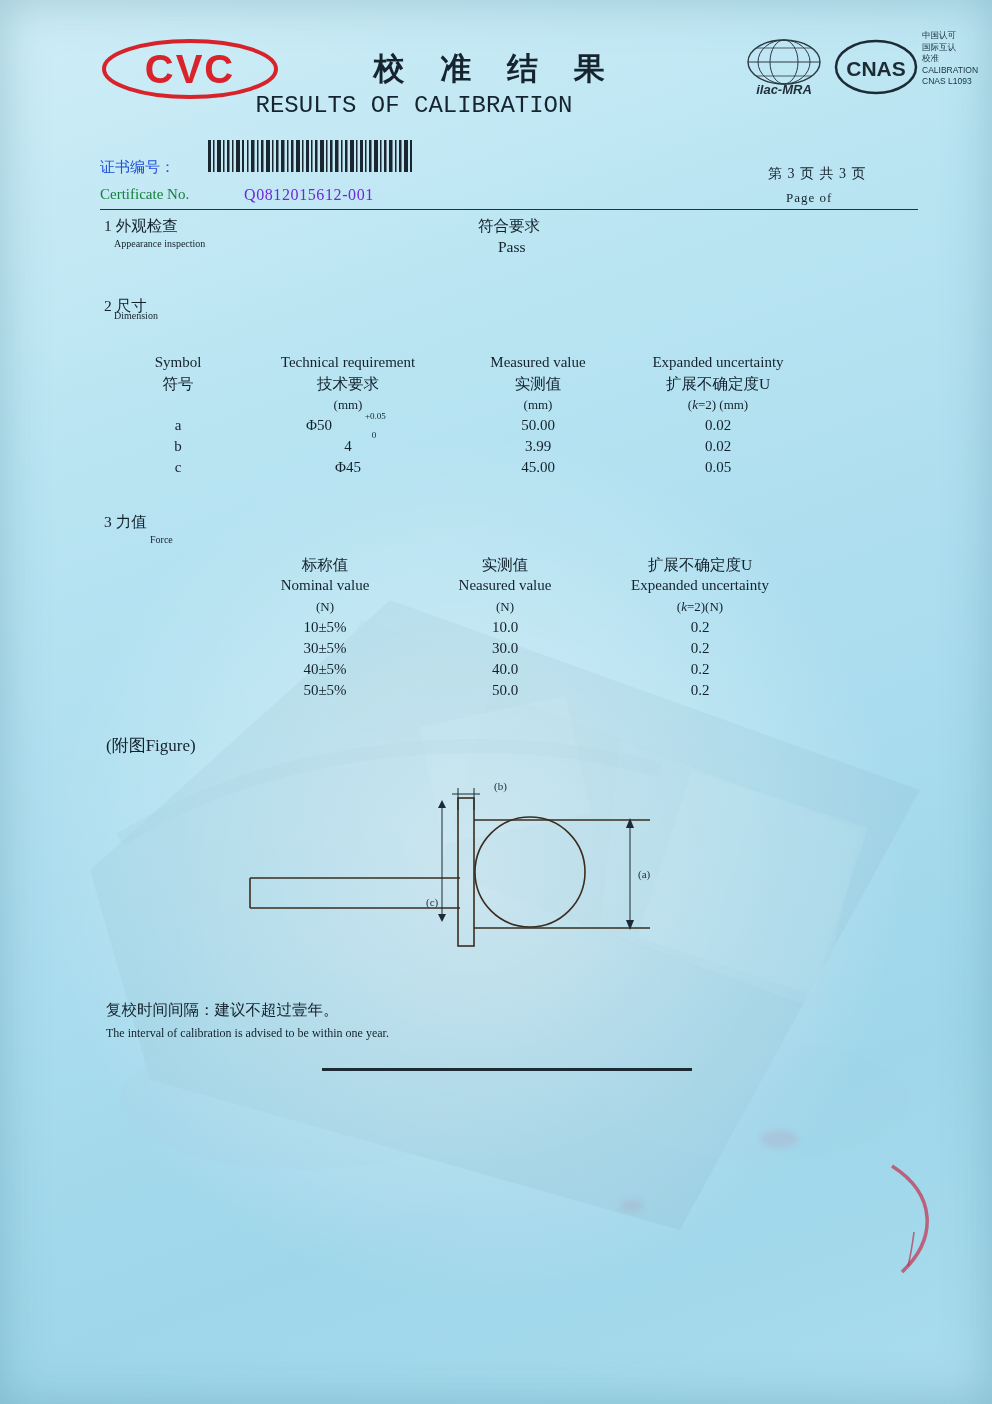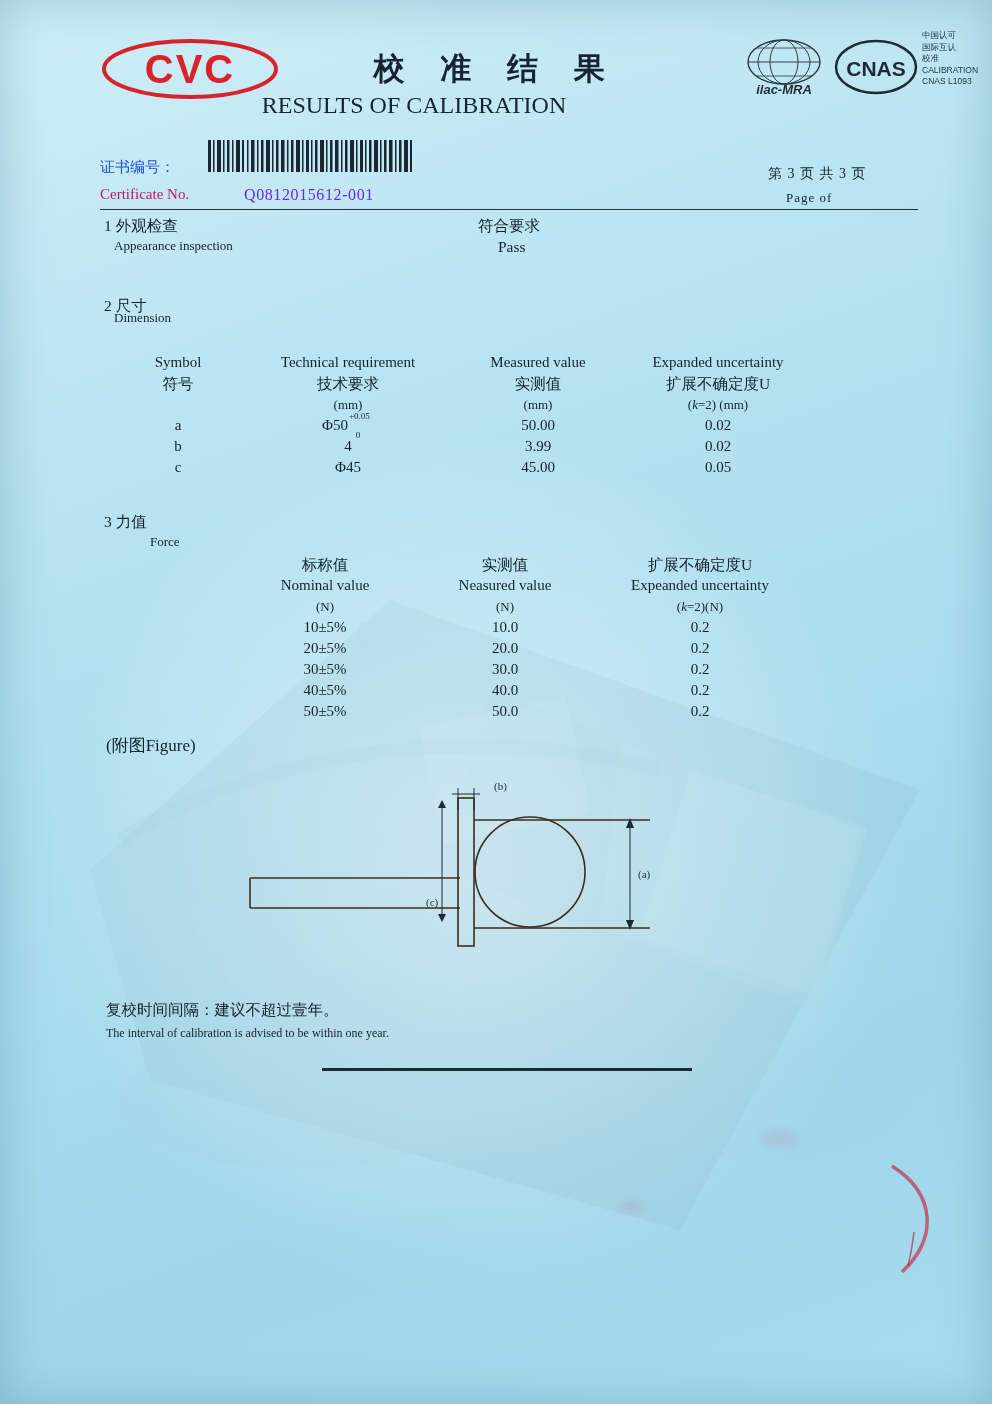--- a/index.html
+++ b/index.html
@@ -58,45 +58,45 @@
     font-size: 31px;
     font-weight: bold;
     letter-spacing: 14px;
     color: #15242e;
   }
   .title-en {
     left: 0; top: 92px; width: 828px;
     text-align: center;
     font-size: 24px;
     color: #15242e;
-    font-family: Liberation Serif, serif;
+    font-family: Liberation Mono, monospace;
   }
   #ilac-logo { left: 738px; top: 34px; width: 92px; height: 66px; }
   #cnas-logo { left: 834px; top: 34px; width: 84px; height: 66px; }
   #cnas-text {
     left: 922px; top: 30px; width: 80px;
     font-family: "Liberation Sans", sans-serif;
     font-size: 8.5px;
     line-height: 11.5px;
     color: #18303c;
   }
 
   
   #barcode { left: 206px; top: 140px; width: 212px; height: 32px; }
   #cert-label-cn { left: 100px; top: 158px; font-size: 15px; color: #1d4ed8; }
-  #cert-label-en { left: 100px; top: 186px; font-size: 15px; color: #be185d; }
+  #cert-label-en { left: 100px; top: 186px; font-size: 15px; color: #15803d; }
   #cert-value { left: 244px; top: 186px; font-size: 16px; letter-spacing: 0.6px; color: #6d28d9; }
   #page-cn { left: 768px; top: 165px; font-size: 14px; color: #13222c; letter-spacing: 1px;}
   #page-en { left: 786px; top: 190px; font-size: 13px; color: #13222c; letter-spacing: 1px;}
   #hr-top { left: 100px; top: 209px; width: 818px; height: 1px; background: #24323b; }
   #hr-bottom { left: 322px; top: 1068px; width: 370px; height: 3px; background: #1c2a33; }
 
   
   .sec-title-cn { font-size: 15.5px; color: #13222c; }
-  .sec-title-en { font-size: 13px; color: #13222c; }
+  .sec-title-en { font-size: 10px; color: #13222c; }
 
   #s1-cn { left: 104px; top: 216px; }
   #s1-en { left: 114px; top: 238px; }
   #s1-val-cn { left: 478px; top: 216px; font-size: 15.5px; color:#13222c; }
   #s1-val-en { left: 498px; top: 238px; font-size: 15.5px; color:#13222c; }
 
   #s2-cn { left: 104px; top: 296px; }
   #s2-en { left: 114px; top: 310px; }
 
   #s3-cn { left: 104px; top: 512px; }
@@ -137,21 +137,21 @@
     top: -5px;
     left: 1px;
   }
   sub.tolerance {
     font-size: 9px;
     line-height: 0;
     position: relative;
     bottom: -4px;
     left: -13px;
   }
-  .tol-wrap { display: inline-block; position: relative; width: 26px; text-align: left; }
+  .tol-wrap { display: inline-block; position: relative; width: 26px; text-align: left; padding-left: 32px; }
   .ital { font-style: italic; }
 
   #figure-label { left: 106px; top: 734px; font-size: 17px; color: #13222c; }
 
   
   #drawing { left: 230px; top: 780px; width: 460px; height: 200px; }
 
   
   #note-cn { left: 106px; top: 1000px; font-size: 15.5px; color: #13222c; }
   #note-en-shift { left: 106px; }
@@ -353,25 +353,20 @@
           <th class="hdr-unit">(<span class="ital">k</span>=2)(N)</th>
         </tr>
       </thead>
       <tbody>
         <tr>
           <td>10±5%</td>
           <td>10.0</td>
           <td>0.2</td>
         </tr>
         <tr>
-          <td>20±5%</td>
-          <td>20.0</td>
-          <td>0.2</td>
-        </tr>
-        <tr>
           <td>30±5%</td>
           <td>30.0</td>
           <td>0.2</td>
         </tr>
         <tr>
           <td>40±5%</td>
           <td>40.0</td>
           <td>0.2</td>
         </tr>
         <tr>

